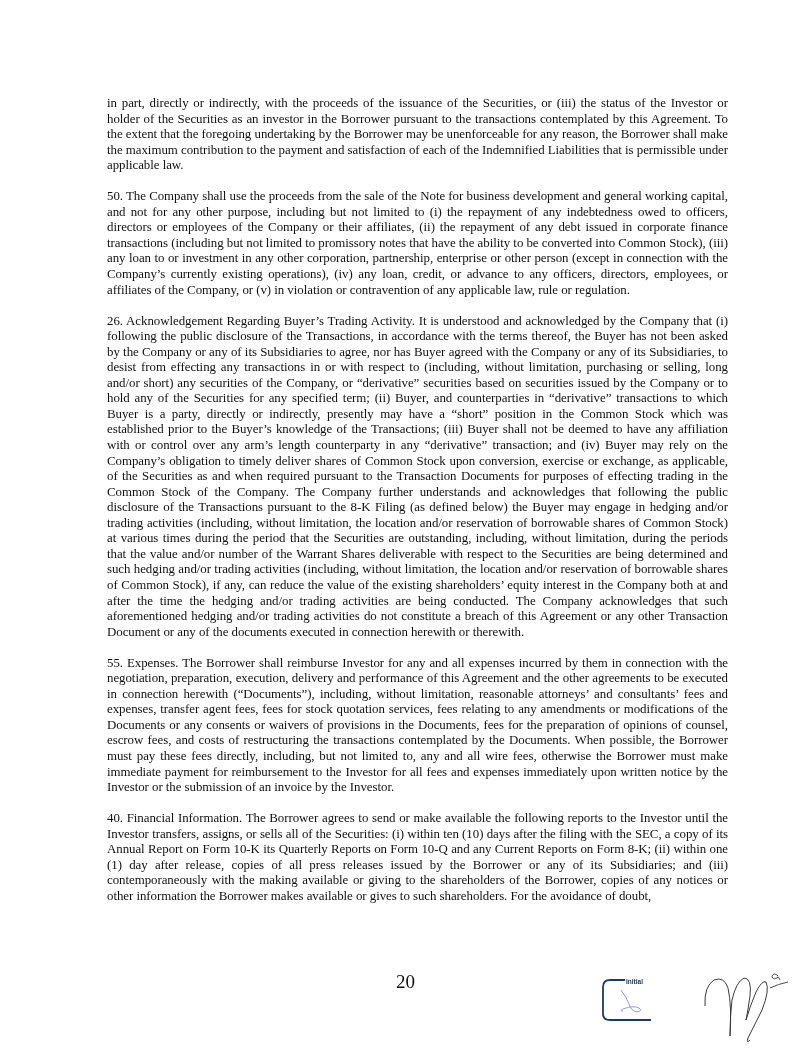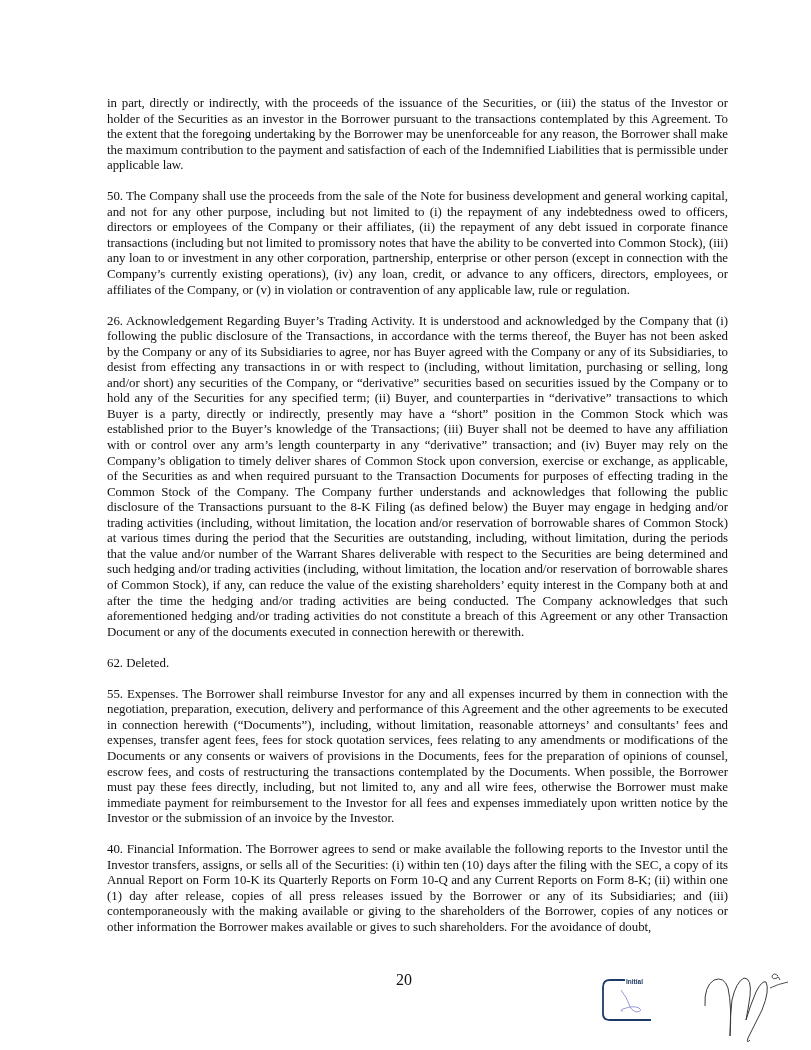--- a/index.html
+++ b/index.html
@@ -29,21 +29,21 @@
       margin: 0 0 15.55px 0;
       letter-spacing: -0.05px;
     }
     .para .num { }
     .para .heading {
     }
     .page-number {
       position: absolute;
       left: 396px;
       top: 971px;
-      font-size: 16px;
+      font-size: 19px;
       font-family: "Liberation Serif", "DejaVu Serif", serif;
       color: #111111;
     }
     .initial-box {
       position: absolute;
       left: 601px;
       top: 978px;
       width: 52px;
       height: 44px;
     }
@@ -76,24 +76,20 @@
   <p class="para">
     <span class="num">50.</span>
     <span>The Company shall use the proceeds from the sale of the Note for business development and general working capital, and not for any other purpose, including but not limited to (i) the repayment of any indebtedness owed to officers, directors or employees of the Company or their affiliates, (ii) the repayment of any debt issued in corporate finance transactions (including but not limited to promissory notes that have the ability to be converted into Common Stock), (iii) any loan to or investment in any other corporation, partnership, enterprise or other person (except in connection with the Company’s currently existing operations), (iv) any loan, credit, or advance to any officers, directors, employees, or affiliates of the Company, or (v) in violation or contravention of any applicable law, rule or regulation.</span>
   </p>
 
   <p class="para">
     <span class="num">26.</span>
     <span class="heading">Acknowledgement Regarding Buyer’s Trading Activity</span><span>. It is understood and acknowledged by the Company that (i) following the public disclosure of the Transactions, in accordance with the terms thereof, the Buyer has not been asked by the Company or any of its Subsidiaries to agree, nor has Buyer agreed with the Company or any of its Subsidiaries, to desist from effecting any transactions in or with respect to (including, without limitation, purchasing or selling, long and/or short) any securities of the Company, or “derivative” securities based on securities issued by the Company or to hold any of the Securities for any specified term; (ii) Buyer, and counterparties in “derivative” transactions to which Buyer is a party, directly or indirectly, presently may have a “short” position in the Common Stock which was established prior to the Buyer’s knowledge of the Transactions; (iii) Buyer shall not be deemed to have any affiliation with or control over any arm’s length counterparty in any “derivative” transaction; and (iv) Buyer may rely on the Company’s obligation to timely deliver shares of Common Stock upon conversion, exercise or exchange, as applicable, of the Securities as and when required pursuant to the Transaction Documents for purposes of effecting trading in the Common Stock of the Company. The Company further understands and acknowledges that following the public disclosure of the Transactions pursuant to the 8-K Filing (as defined below) the Buyer may engage in hedging and/or trading activities (including, without limitation, the location and/or reservation of borrowable shares of Common Stock) at various times during the period that the Securities are outstanding, including, without limitation, during the periods that the value and/or number of the Warrant Shares deliverable with respect to the Securities are being determined and such hedging and/or trading activities (including, without limitation, the location and/or reservation of borrowable shares of Common Stock), if any, can reduce the value of the existing shareholders’ equity interest in the Company both at and after the time the hedging and/or trading activities are being conducted. The Company acknowledges that such aforementioned hedging and/or trading activities do not constitute a breach of this Agreement or any other Transaction Document or any of the documents executed in connection herewith or therewith.</span>
   </p>
 
-  <p class="para">
-    <span class="num">62.</span>
-    <span class="heading">Deleted.</span>
-  </p>
 
   <p class="para">
     <span class="num">55.</span>
     <span class="heading">Expenses</span><span>. The Borrower shall reimburse Investor for any and all expenses incurred by them in connection with the negotiation, preparation, execution, delivery and performance of this Agreement and the other agreements to be executed in connection herewith (“Documents”), including, without limitation, reasonable attorneys’ and consultants’ fees and expenses, transfer agent fees, fees for stock quotation services, fees relating to any amendments or modifications of the Documents or any consents or waivers of provisions in the Documents, fees for the preparation of opinions of counsel, escrow fees, and costs of restructuring the transactions contemplated by the Documents. When possible, the Borrower must pay these fees directly, including, but not limited to, any and all wire fees, otherwise the Borrower must make immediate payment for reimbursement to the Investor for all fees and expenses immediately upon written notice by the Investor or the submission of an invoice by the Investor.</span>
   </p>
 
   <p class="para">
     <span class="num">40.</span>
     <span class="heading">Financial Information</span><span>. The Borrower agrees to send or make available the following reports to the Investor until the Investor transfers, assigns, or sells all of the Securities: (i) within ten (10) days after the filing with the SEC, a copy of its Annual Report on Form 10-K its Quarterly Reports on Form 10-Q and any Current Reports on Form 8-K; (ii) within one (1) day after release, copies of all press releases issued by the Borrower or any of its Subsidiaries; and (iii) contemporaneously with the making available or giving to the shareholders of the Borrower, copies of any notices or other information the Borrower makes available or gives to such shareholders. For the avoidance of doubt,</span>
   </p>

